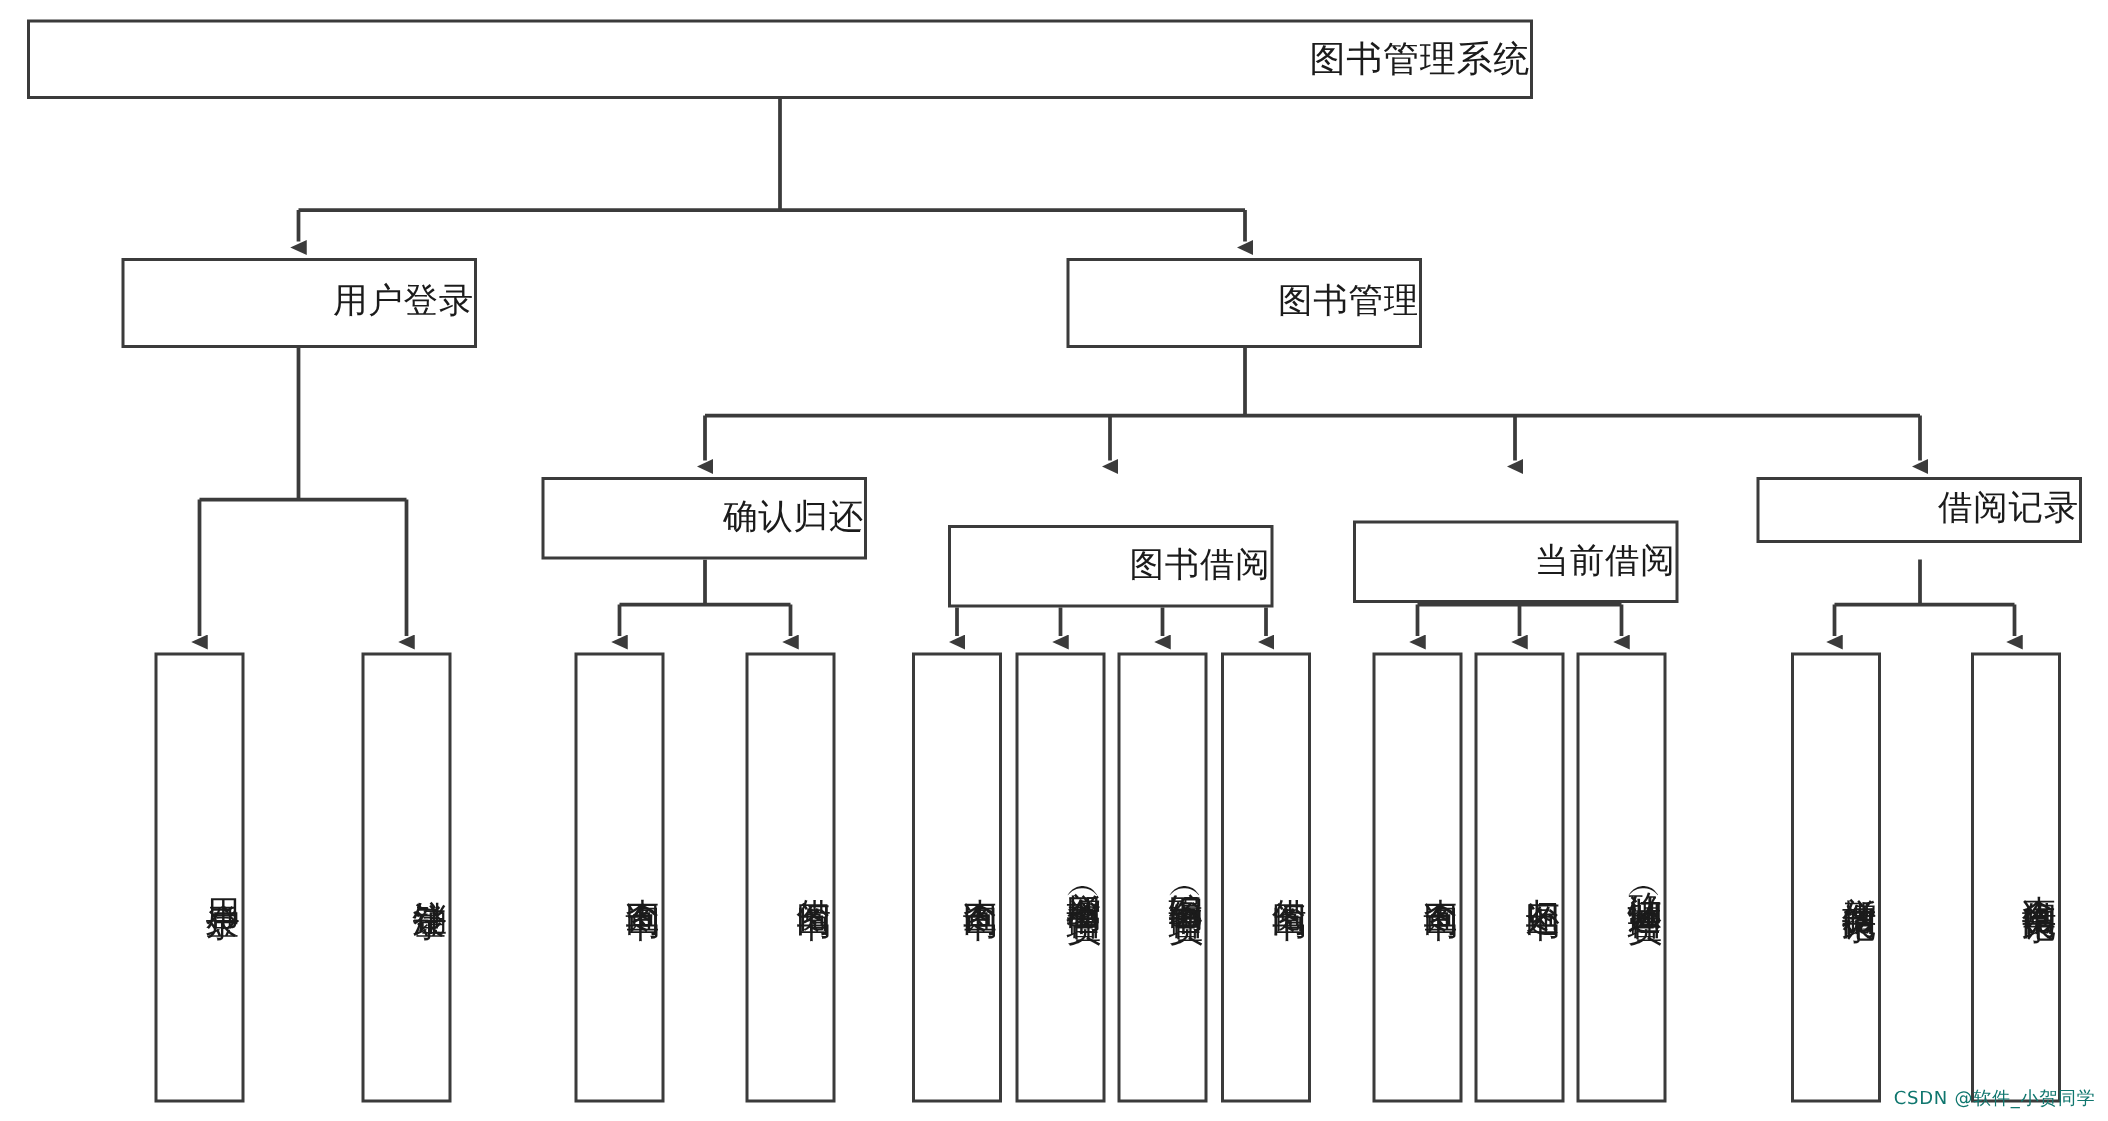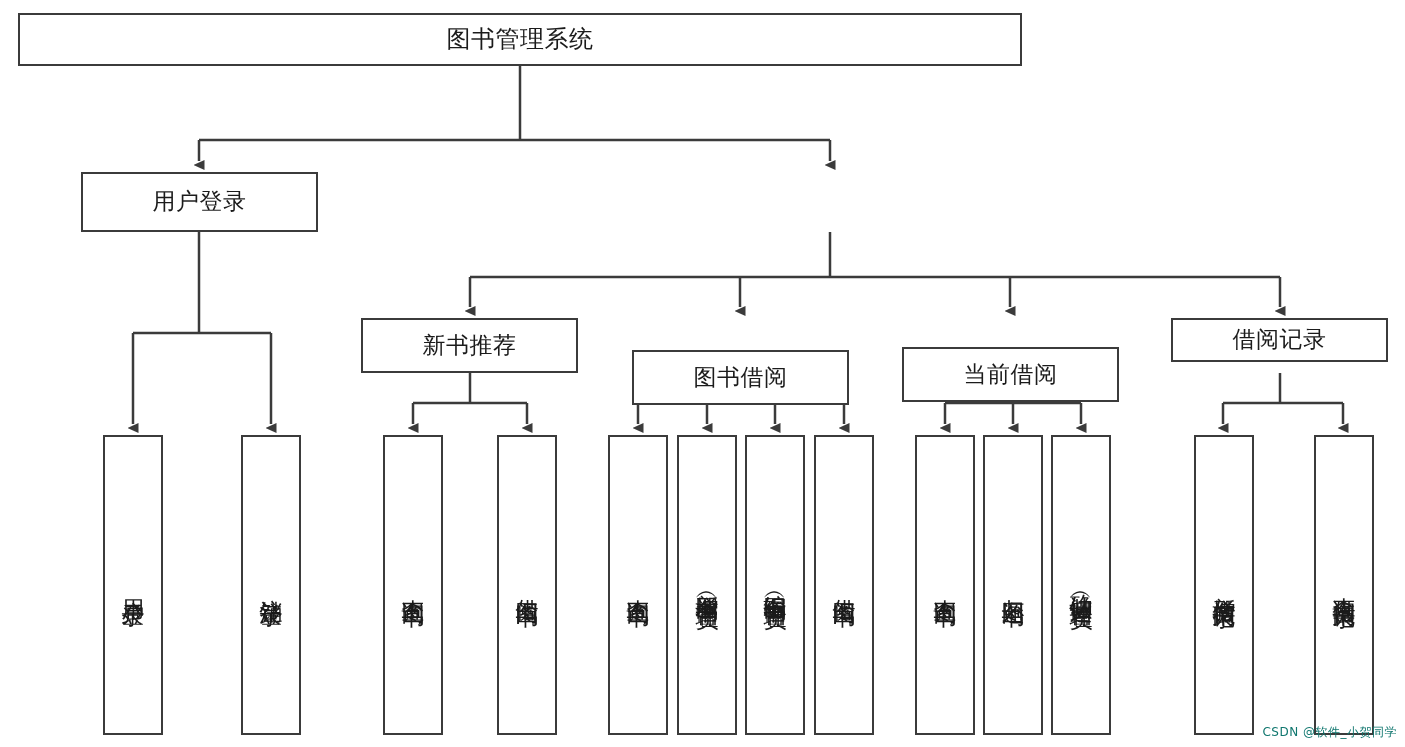--- a/index.html
+++ b/index.html
@@ -26,21 +26,21 @@
     height: 747px;
     pointer-events: none;
   }
   .node {
     position: absolute;
     box-sizing: border-box;
     border: 2.5px solid #3b3b3b;
     background: #ffffff;
     display: flex;
     align-items: center;
-    justify-content: center;
+    justify-content: flex-end;
     color: #1b1b1b;
   }
   .node.horiz {
     font-size: 23px;
     letter-spacing: 0.5px;
     line-height: 1.2;
   }
   .node.root {
     font-size: 24px;
   }
@@ -122,23 +122,26 @@
     </g>
   </svg>
 
   <div class="node horiz root" style="left:18px; top:13px; width:1004px; height:53px;">
     <span>图书管理系统</span>
   </div>
 
   <div class="node horiz" style="left:81px; top:172px; width:237px; height:60px;">
     <span>用户登录</span>
   </div>
+  <div class="node horiz" style="left:711px; top:172px; width:237px; height:60px;">
+    <span>图书管理</span>
+  </div>
 
   <div class="node horiz" style="left:361px; top:318px; width:217px; height:55px;">
-    <span>新书推荐</span>
+    <span>确认归还</span>
   </div>
   <div class="node horiz" style="left:632px; top:318px; width:217px; height:55px;margin-top:32px;">
     <span>图书借阅</span>
   </div>
   <div class="node horiz" style="left:902px; top:318px; width:217px; height:55px;margin-top:29px;">
     <span>当前借阅</span>
   </div>
   <div class="node horiz" style="left:1171px; top:318px; width:217px; height:44px;">
     <span>借阅记录</span>
   </div>

